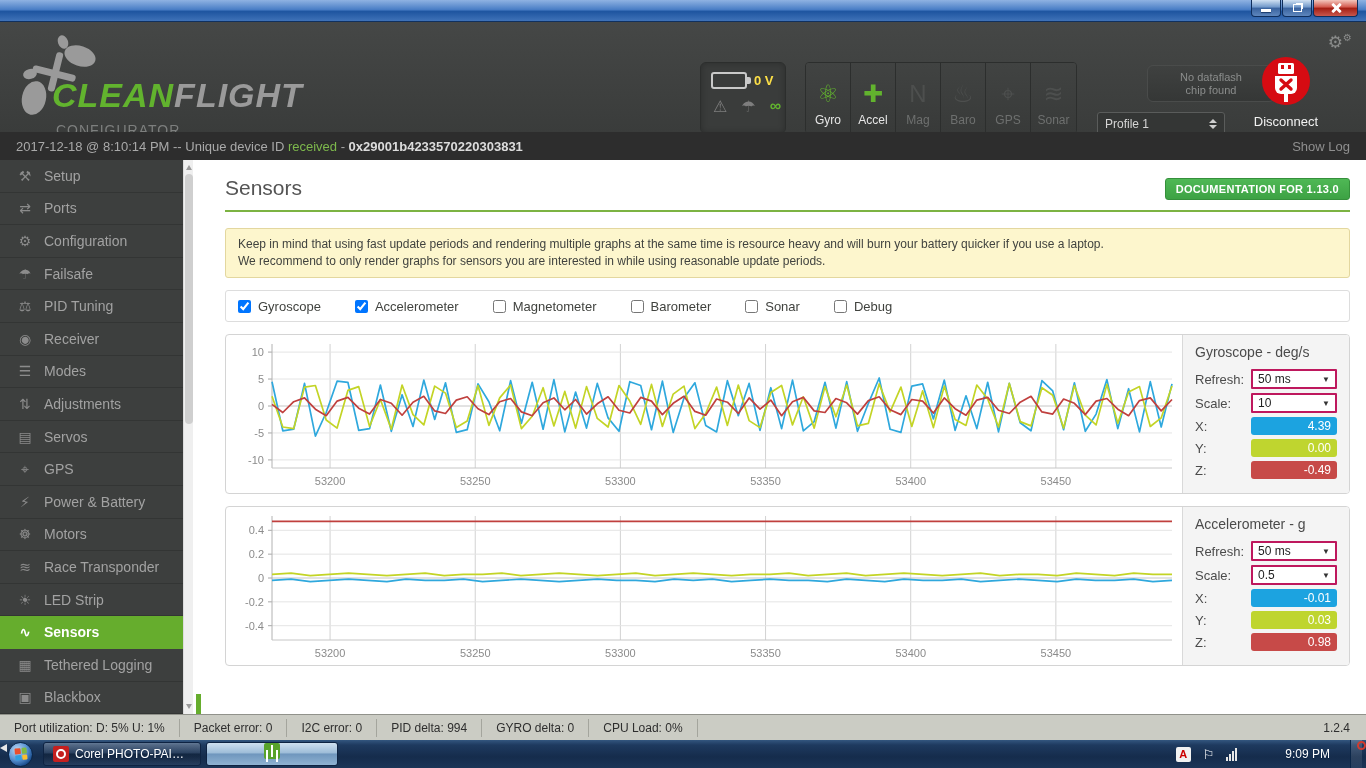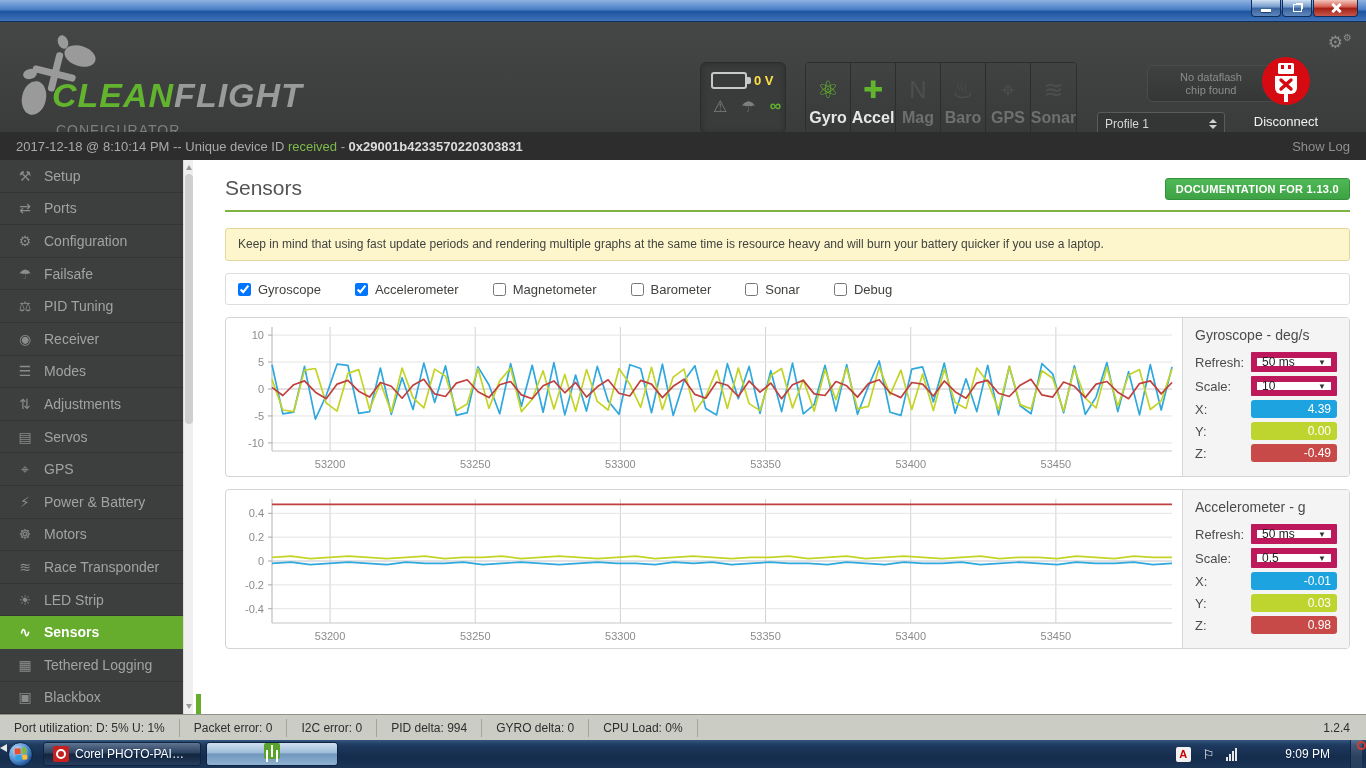--- a/index.html
+++ b/index.html
@@ -38,21 +38,21 @@
   #batt-volt { color:#fde047; font-size:13px; font-weight:bold; }
   #ind-row { display:flex; gap:14px; margin:8px 0 0 12px; font-size:16px; }
   .ind-gray { color:#7e7e7e; } .ind-green { color:#62b32e; font-weight:bold; }
 
   #sensor-bar { position:absolute; left:805px; top:40px; height:72px; display:flex;
     border:1px solid #2c2e2d; border-radius:4px; overflow:hidden; }
   .sensor-btn { width:45px; display:flex; flex-direction:column; align-items:center; justify-content:flex-end;
     background:linear-gradient(#414342,#383a39); border-right:1px solid #2c2e2d; padding-bottom:6px; }
   .sensor-btn:last-child { border-right:none; }
   .sensor-btn .s-icon { font-size:24px; line-height:30px; height:34px; color:#4d4f4e; }
-  .sensor-btn .s-label { font-size:16px; color:#6e706f;font-weight:bold; }
+  .sensor-btn .s-label { font-size:12px; color:#6e706f; }
   .sensor-btn.active .s-icon { color:#62b32e; }
   .sensor-btn.active .s-label { color:#e6e6e6; }
 
   #dataflash-btn { position:absolute; left:1147px; top:43px; width:128px; height:37px;
     background:linear-gradient(#3f4140,#353736); border:1px solid #4a4c4b; border-radius:6px;
     color:#8b8d8c; font-size:11px; text-align:center; line-height:13px; padding-top:5px; }
   #profile-select { position:absolute; left:1097px; top:90px; width:128px; height:23px;
     background:#343635; border:1px solid #5a5c5b; border-radius:3px; display:flex; align-items:center;
     justify-content:space-between; padding:0 7px; color:#d5d5d5; font-size:12px; }
   .spinner { display:flex; flex-direction:column; gap:2px; }
@@ -104,21 +104,21 @@
   .cb { display:flex; align-items:center; gap:7px; font-size:13px; color:#41433f; }
   .cb input { width:13px; height:13px; }
 
   .chart-block { margin-top:12px; height:160px; border:1px solid #d4d4d4; border-radius:4px;
     display:flex; overflow:hidden; background:#fff; }
   .chart-area { flex:1; min-width:0; }
   .side-panel { width:167px; background:#f4f4f4; border-left:1px solid #d9d9d9; padding:9px 12px; }
   .sp-title { font-size:14px; color:#4b4b4b; margin-bottom:9px; }
   .sp-row { display:grid; grid-template-columns:56px 1fr; align-items:center; margin-bottom:4px; }
   .sp-label { font-size:13px; color:#4b4b4b; }
-  .select-box { background:#fff; border:6px solid #be185d; height:20px; display:flex; align-items:center;
+  .select-box { background:#fff; border:2px solid #be185d; height:20px; display:flex; align-items:center;
     justify-content:space-between; padding:0 5px; font-size:12px; color:#222; border-radius:1px; }
   .select-box .arr { font-size:8px; color:#333; }
   .badge { height:18px; border-radius:3px; color:#fff; font-size:12px; text-align:right; padding:2px 6px 0 0; }
   .badge.x { background:#1ca3e0; } .badge.y { background:#bfd52f; } .badge.z { background:#c74a48; }
 
   
   #statusbar { position:absolute; top:714px; left:0; width:1366px; height:26px; background:#cbccc4;
     border-top:1px solid #91928b; display:flex; align-items:center; font-size:12px; color:#2e2e2e; }
   .st-cell { padding:0 14px; border-right:1px solid #a4a59d; height:18px; line-height:18px; }
   #st-version { margin-left:auto; padding:0 16px;text-align:center; }
@@ -357,20 +357,21 @@
 
 <div id="content">
   <div id="content-accent"></div>
   <div id="page">
     <div id="title-row">
       <h1 id="page-title">Sensors</h1>
       <div id="doc-btn">DOCUMENTATION FOR 1.13.0</div>
     </div>
     <div id="note">
       <div>Keep in mind that using fast update periods and rendering multiple graphs at the same time is resource heavy and will burn your battery quicker if you use a laptop.</div>
+      <div>We recommend to only render graphs for sensors you are interested in while using reasonable update periods.</div>
     </div>
     <div id="checkbox-bar">
         <label class="cb">
           <input type="checkbox" checked="" style="">
           <span>Gyroscope</span>
         </label>
         <label class="cb">
           <input type="checkbox" checked="" style="">
           <span>Accelerometer</span>
         </label>

